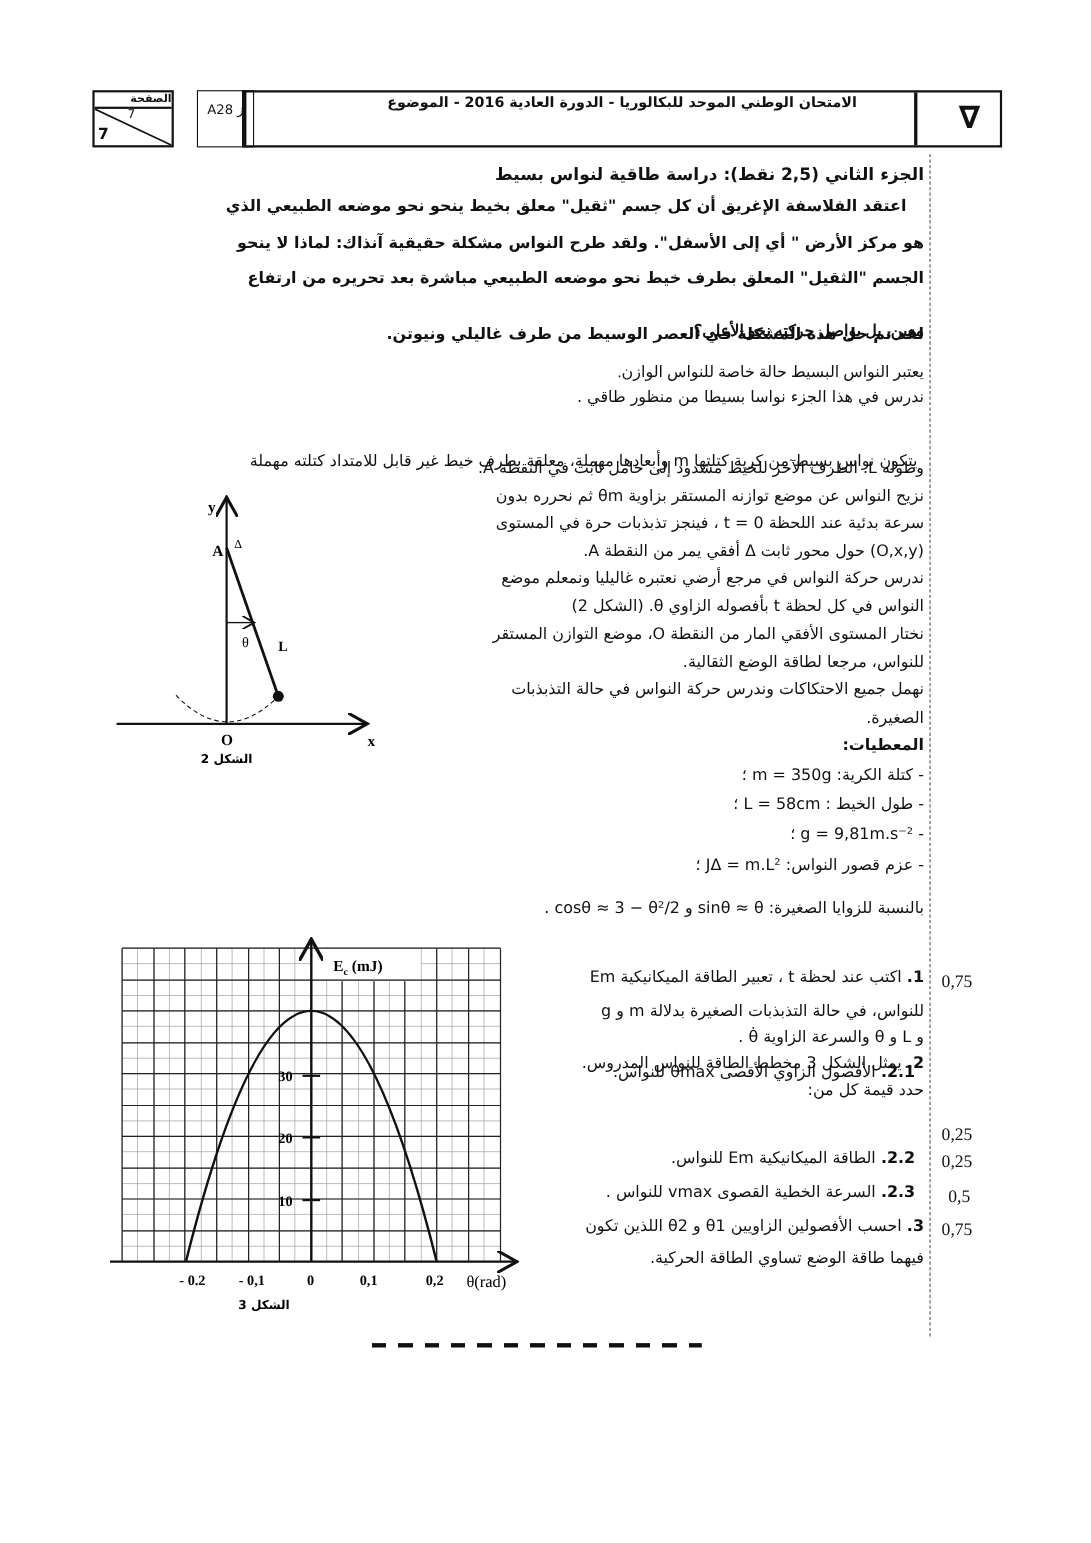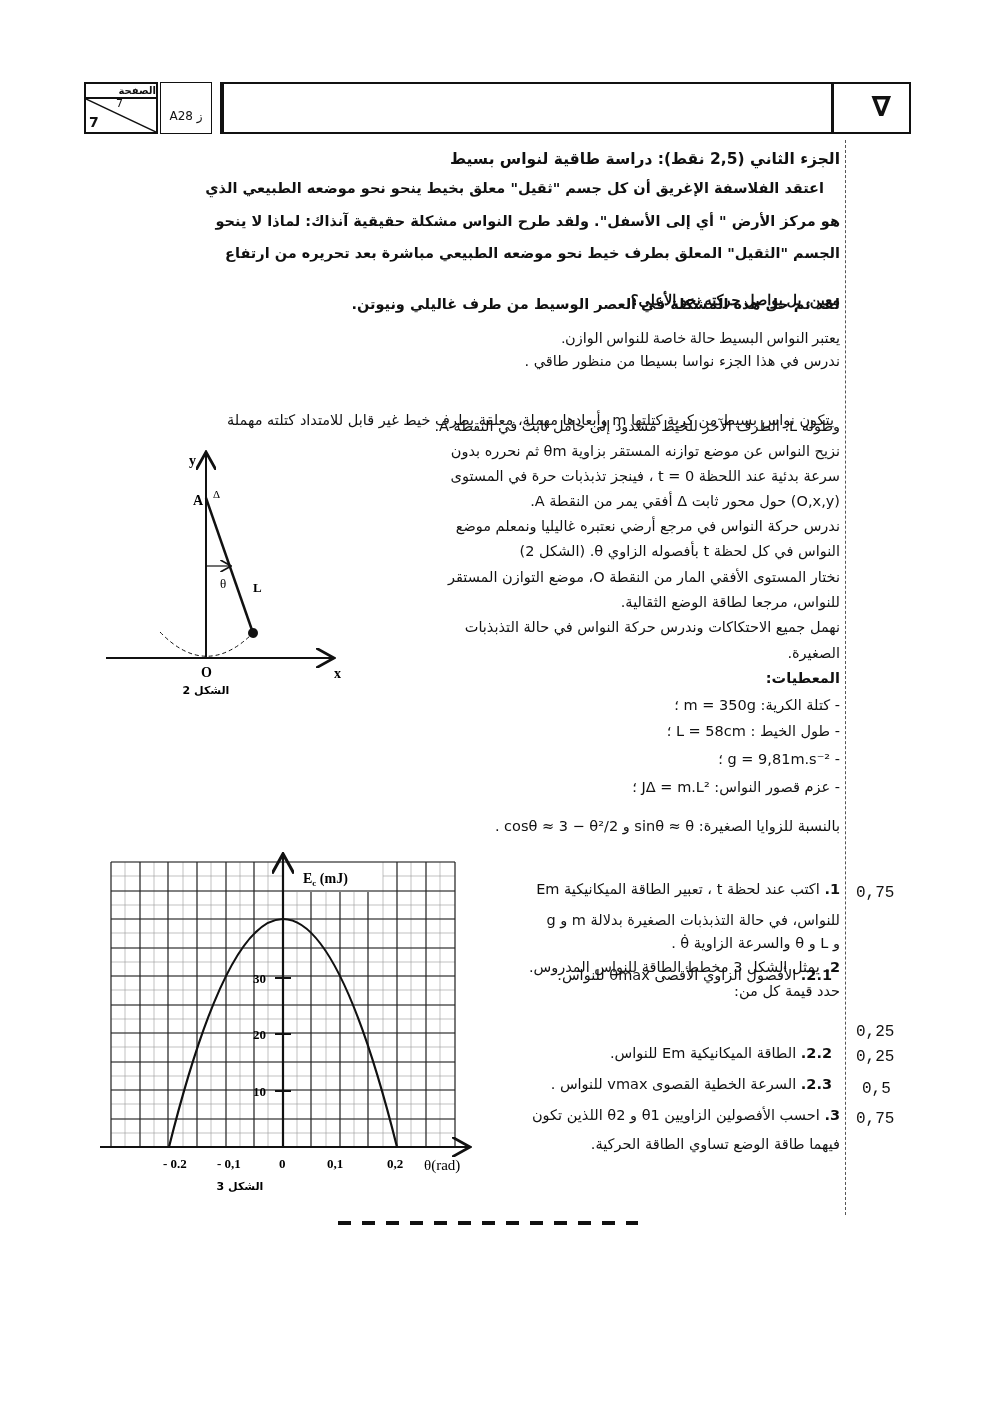--- a/index.html
+++ b/index.html
@@ -7,53 +7,54 @@
          font-family:"DejaVu Sans", sans-serif; color:#111; }
   .abs { position:absolute; }
 
   
   .hdr { position:absolute; left:84px; top:82px; width:827px; height:54px; }
   .pagebox { position:absolute; left:0; top:0; width:74px; height:52px; border:2px solid #111; box-sizing:border-box; }
   .pagebox .lbl { height:13px; border-bottom:2px solid #111; text-align:right; font-size:10px; font-weight:bold; line-height:13px; }
   .pagebox .diag { position:absolute; left:0; top:15px; width:70px; height:33px; }
   .pagebox .num-small { position:absolute; left:30px; top:13px; font-size:11px; }
   .pagebox .num-big { position:absolute; left:3px; top:30px; font-size:14px; font-weight:bold; }
-  .codebox { position:absolute; left:76px; top:0; width:52px; height:52px; border:1px solid #111; box-sizing:border-box;
-             font-size:12px; text-align:center; padding-top:26px; }
+  .codebox { position:absolute; left:95px; top:0; width:52px; height:52px; border:1px solid #111; box-sizing:border-box;
+             font-size:12px; text-align:center; padding-top:10px; }
   .titlebox { position:absolute; left:136px; top:0; width:691px; height:52px; border:2px solid #111; box-sizing:border-box; border-left:4px solid #111; }
   .titlebox .l1 { position:absolute; right:130px; top:2px; font-size:13px; font-weight:bold; direction:rtl; white-space:nowrap; }
   .titlebox .l2 { position:absolute; right:130px; top:24px; font-size:14px; font-weight:bold; direction:rtl; white-space:nowrap; }
   .titlebox .sep { position:absolute; right:75px; top:0; width:0; height:48px; }
   .titlebox .tri { position:absolute; right:18px; top:6px; font-size:28px; font-weight:bold; }
 
   .vdash { position:absolute; left:845px; top:140px; height:1075px; border-left:1px dashed #555; }
   .t-bold { font-weight:bold; }
   .line { position:absolute; right:152px; white-space:nowrap; direction:rtl; }
   .p14 { font-size:14.5px; }
   .p15 { font-size:15.5px; }
 
-  .score { position:absolute; left:856px; font-size:16px; font-family:Liberation Mono, monospace; }
+  .score { position:absolute; left:856px; font-size:16px; font-family:Liberation Serif, serif; }
 
   .endline { position:absolute; left:338px; top:1221px; width:300px; height:4px;
              background: repeating-linear-gradient(to right, #111 0 13px, transparent 13px 24px); }
 </style>
 </head>
 <body>
 
 <div class="hdr">
   <div class="pagebox">
     <div class="lbl">الصفحة</div>
     <svg class="diag" viewBox="0 0 70 33">
       <line x1="0" y1="0" x2="70" y2="33" stroke="#111" stroke-width="1.5"></line>
     </svg>
     <span class="num-small">7</span>
     <span class="num-big">7</span>
   </div>
   <div class="codebox">A28 ز</div>
   <div class="titlebox">
+    <div class="l1">الامتحان الوطني الموحد للبكالوريا - الدورة العادية 2016 - الموضوع</div>
     <div class="sep" style="border-left:3px solid #111;"></div>
     <div class="tri">∇</div>
   </div>
 </div>
 
 <div class="vdash"></div>
 
 <div class="line t-bold p15" style="top:150px;">الجزء الثاني (2,5 نقط): دراسة طاقية لنواس بسيط</div>
 <div class="line t-bold p14" style="top:180px; right:168px;">اعتقد الفلاسفة الإغريق أن كل جسم "ثقيل" معلق بخيط ينحو نحو موضعه الطبيعي الذي</div>
 <div class="line t-bold p14" style="top:213px;">هو مركز الأرض " أي إلى الأسفل". ولقد طرح النواس مشكلة حقيقية آنذاك: لماذا لا ينحو</div>

